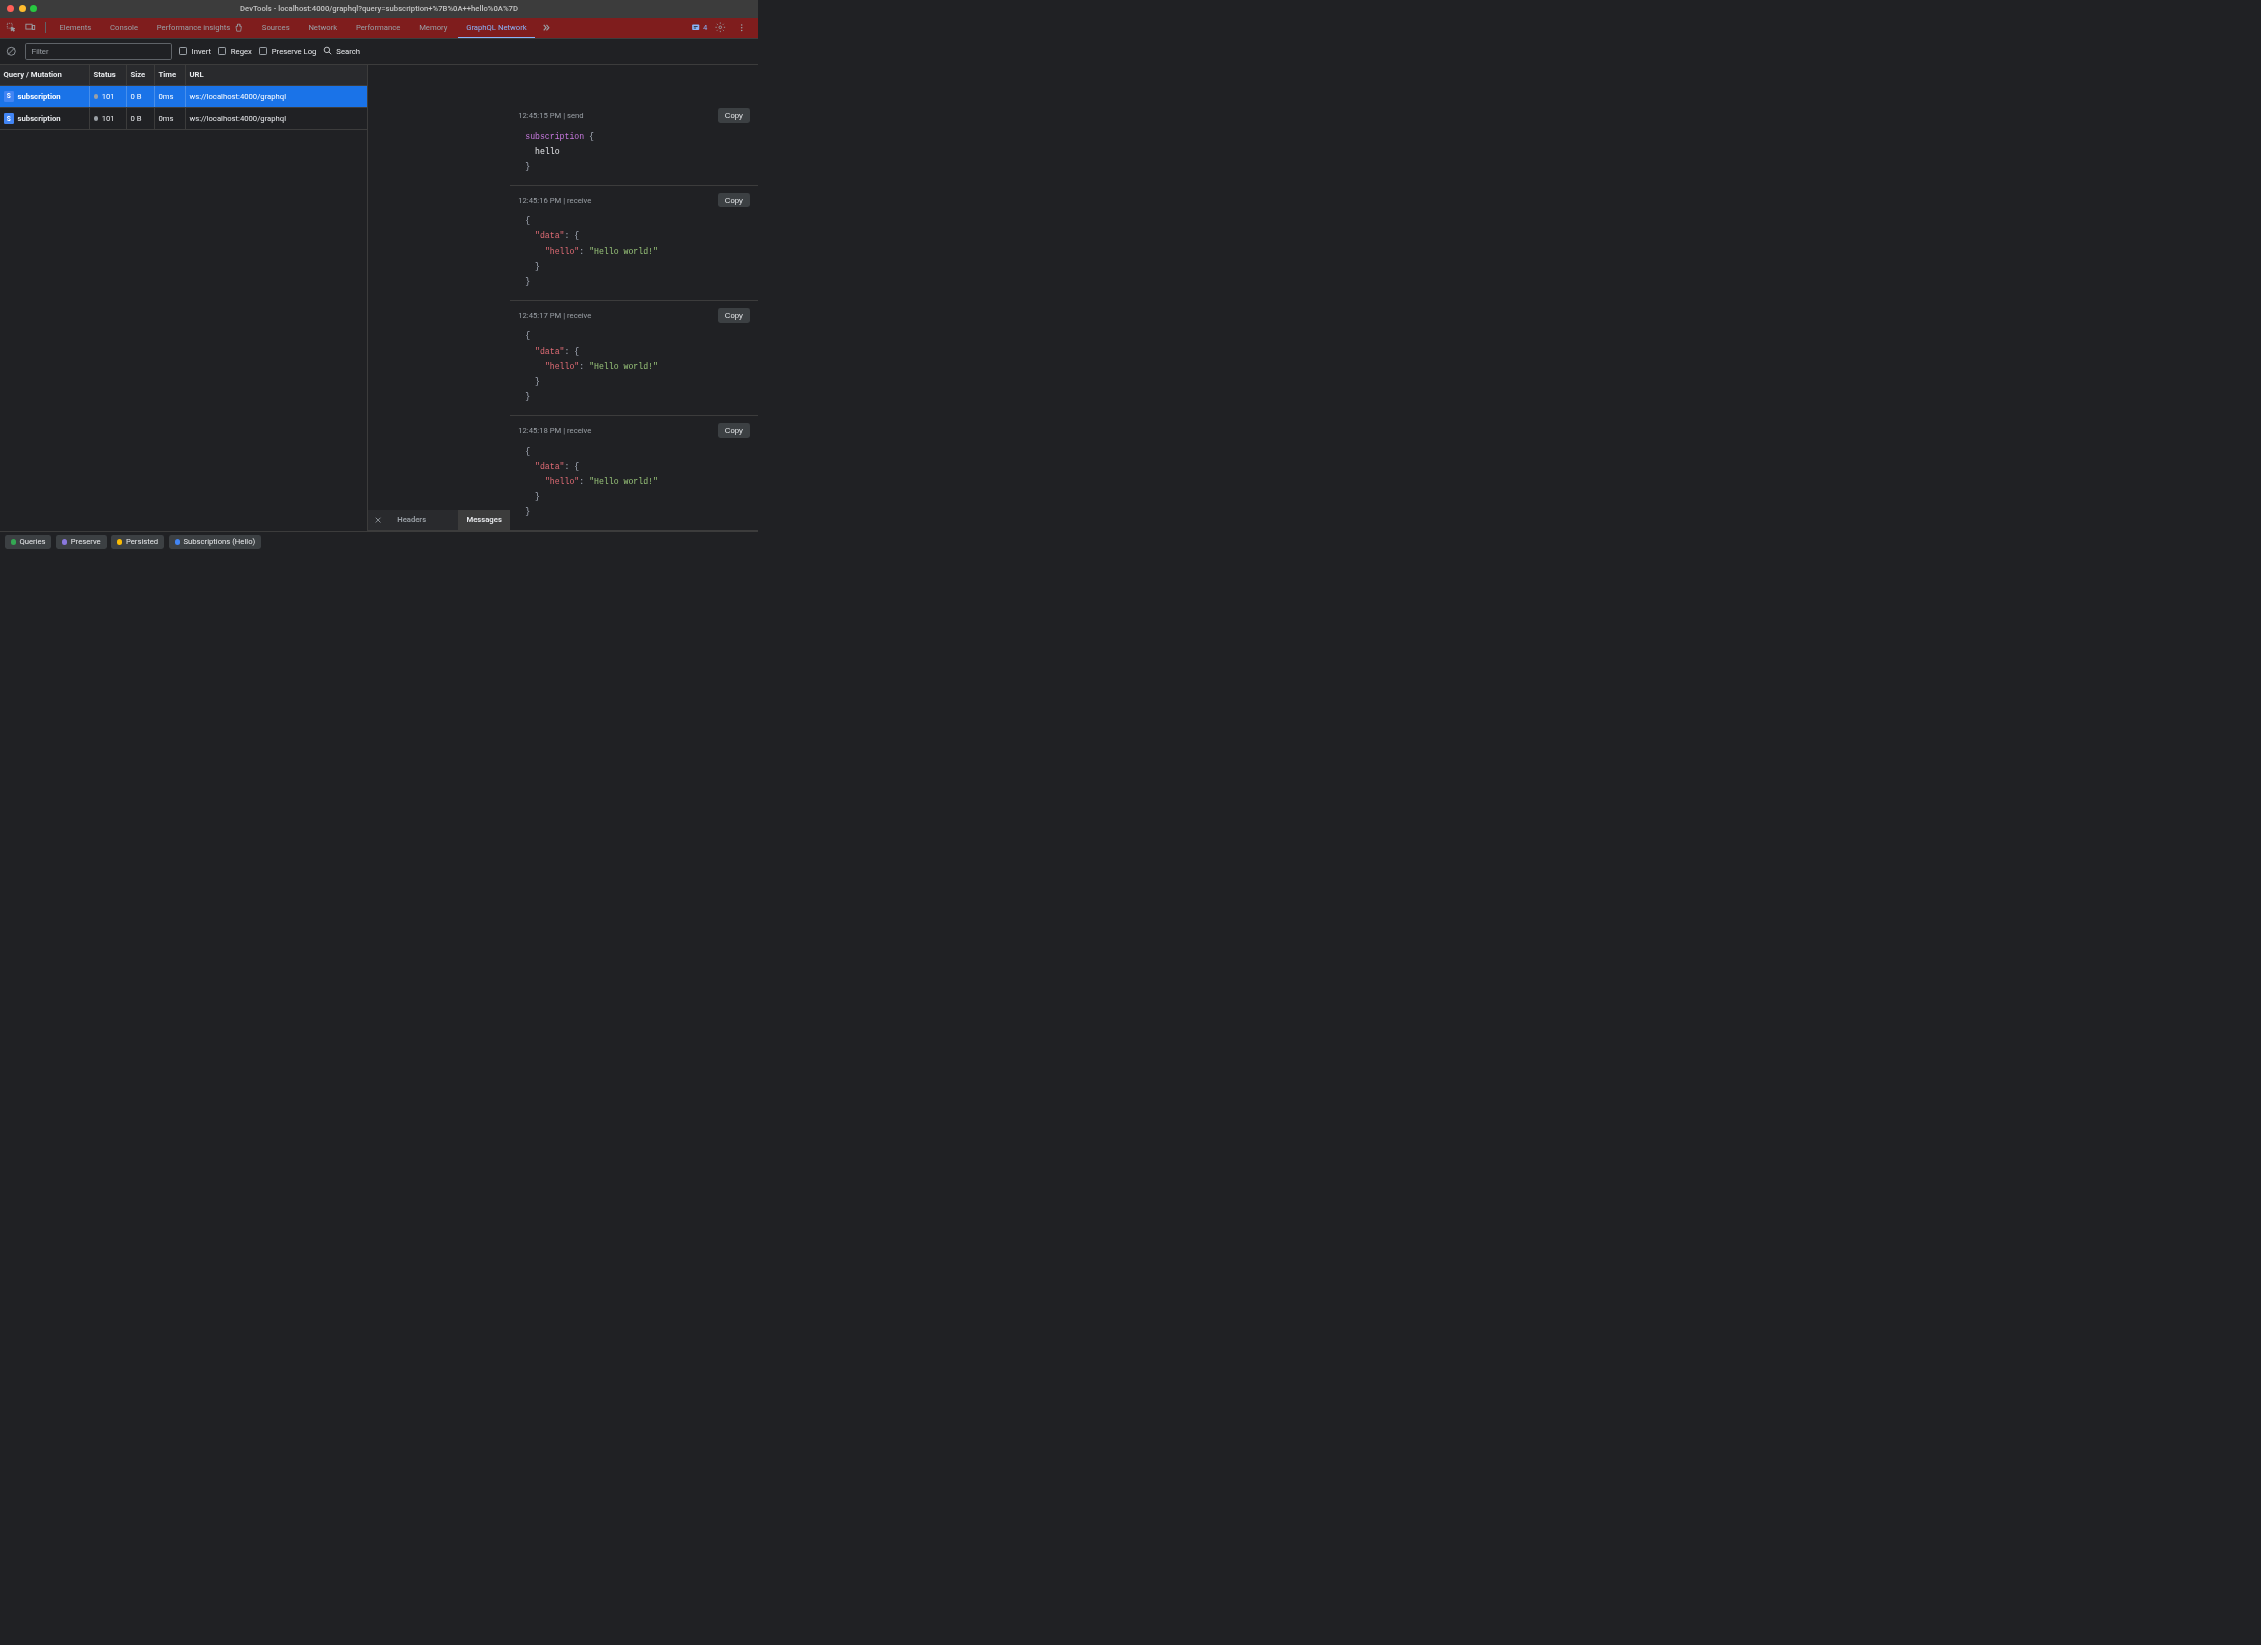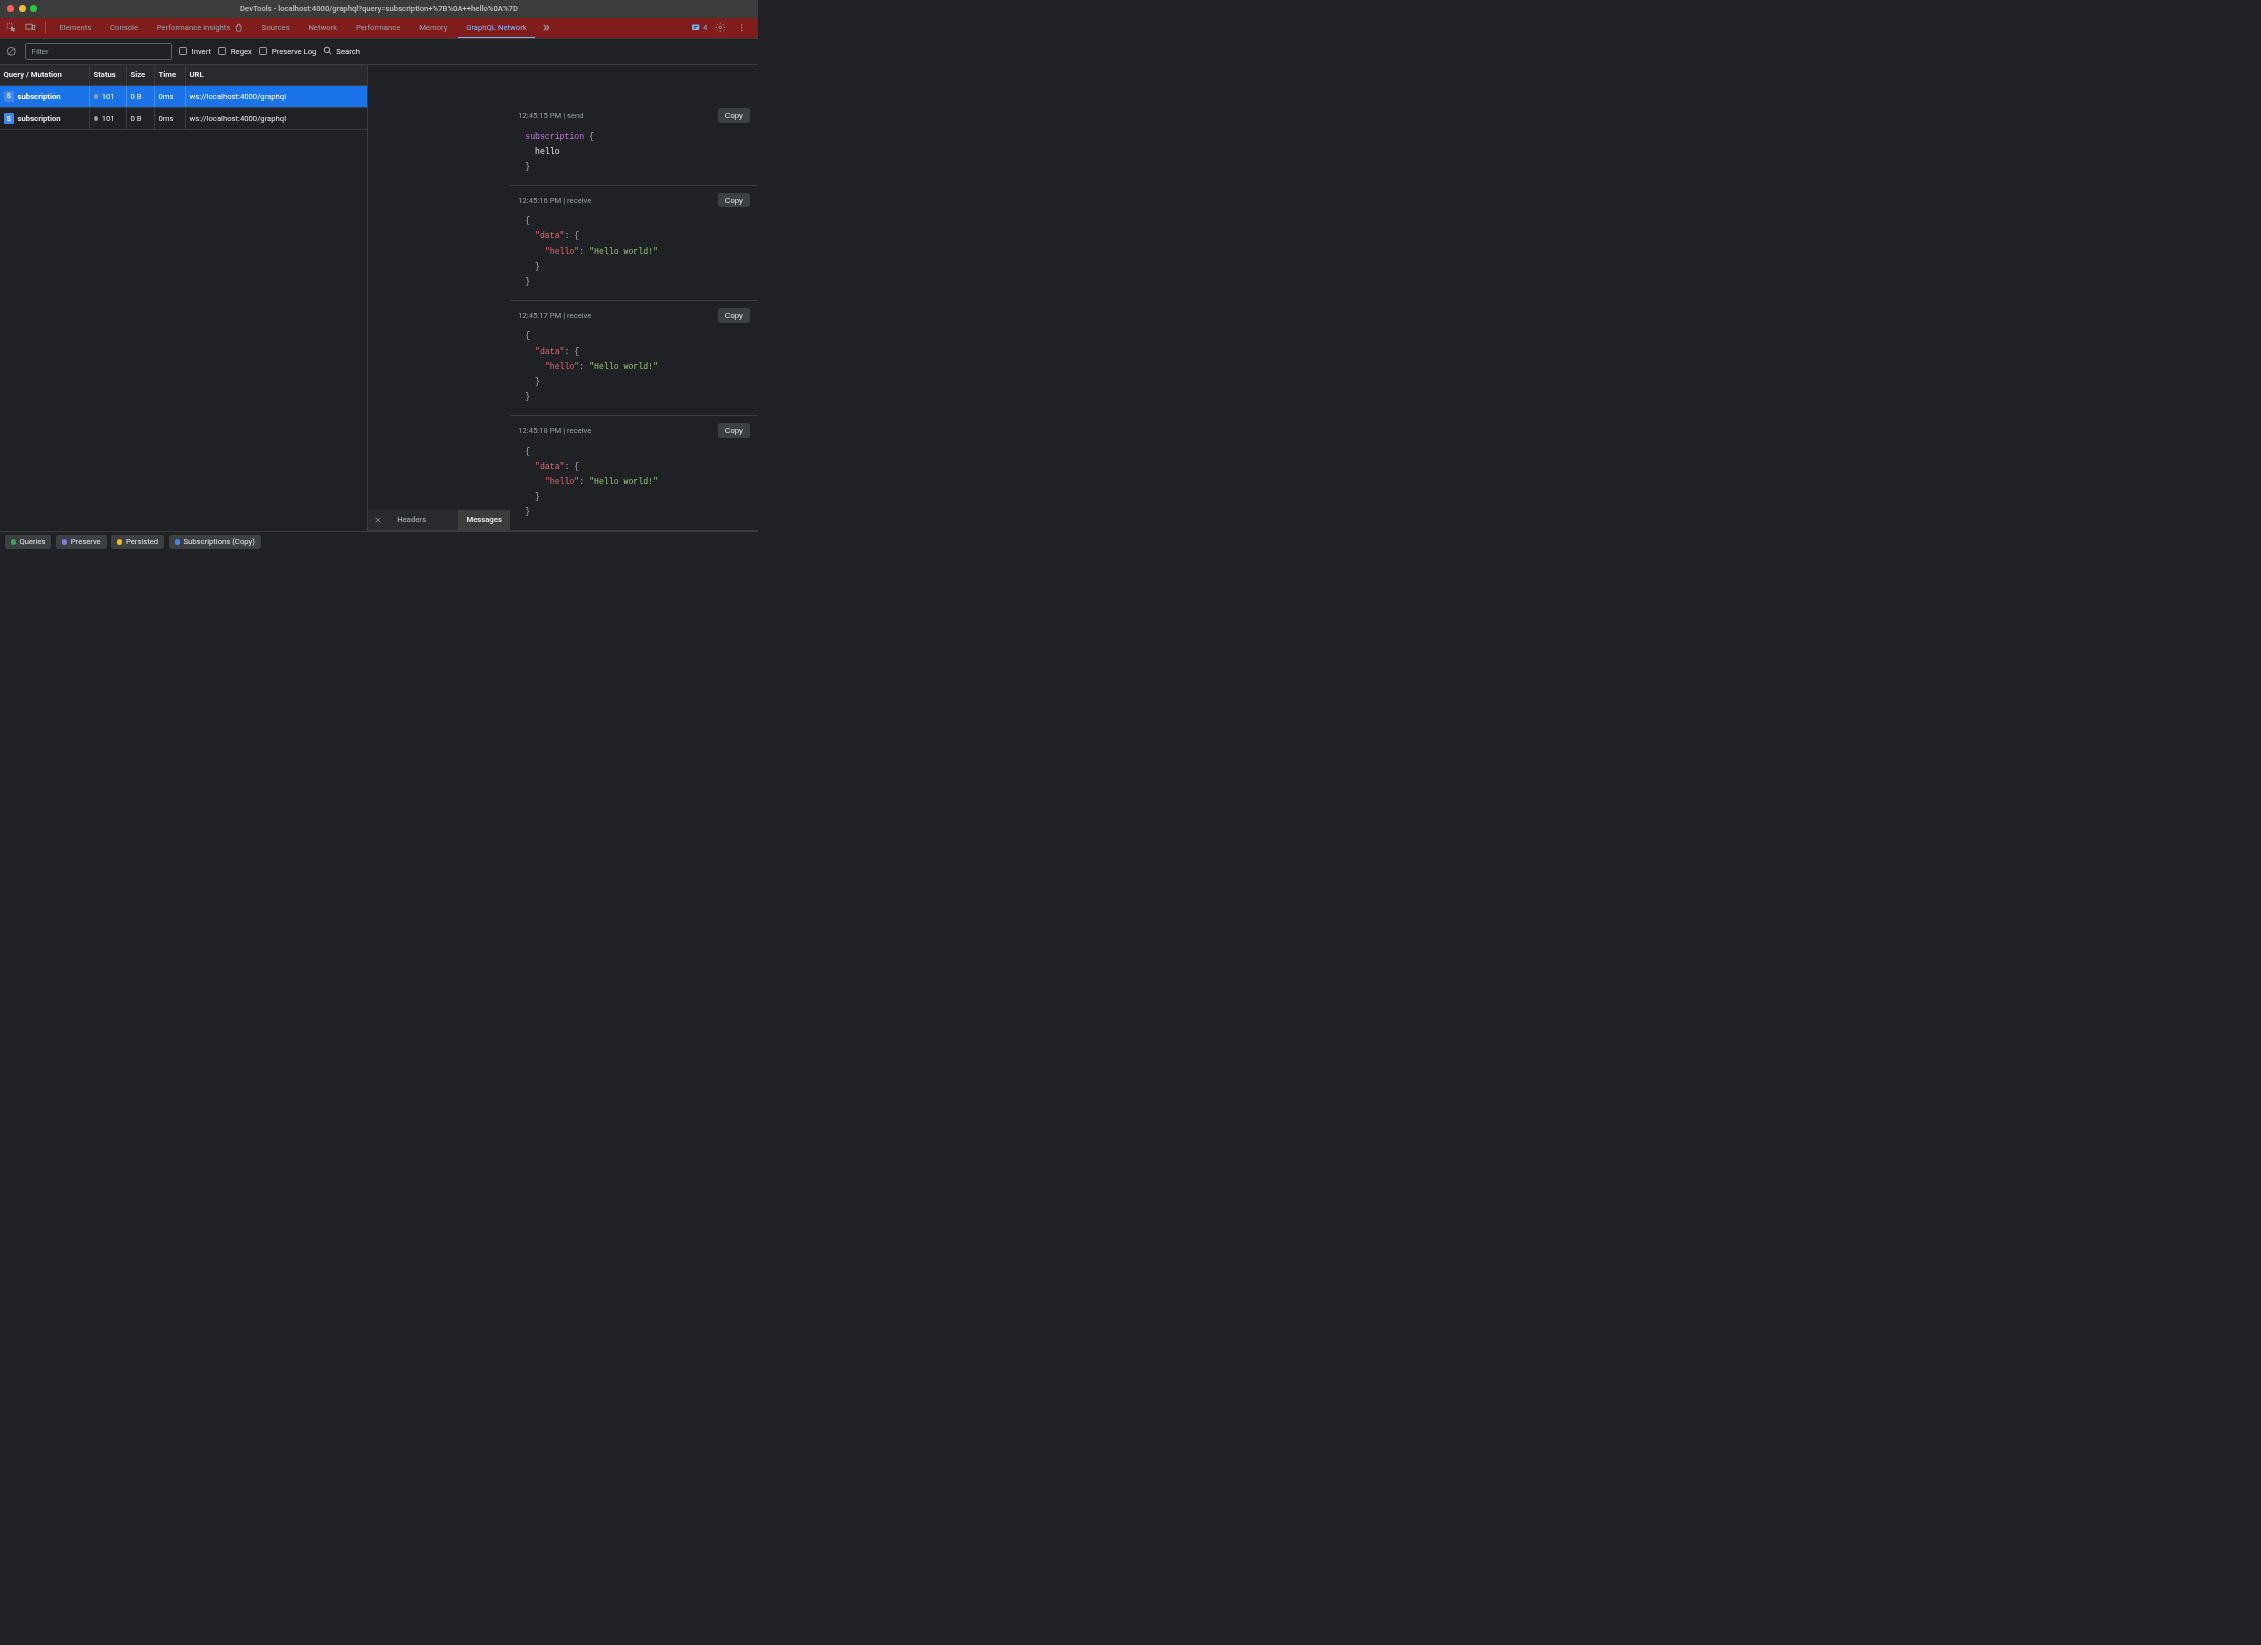--- a/index.html
+++ b/index.html
@@ -478,16 +478,16 @@
   <div class="filter-pill">
     <span class="pill-dot dot-purple"></span>
     <span>Preserve</span>
   </div>
   <div class="filter-pill">
     <span class="pill-dot dot-yellow"></span>
     <span>Persisted</span>
   </div>
   <div class="filter-pill">
     <span class="pill-dot dot-blue"></span>
-    <span>Subscriptions (Copy)</span>
+    <span>Subscriptions (Hello)</span>
   </div>
 </div>
 
 
 </body></html>

